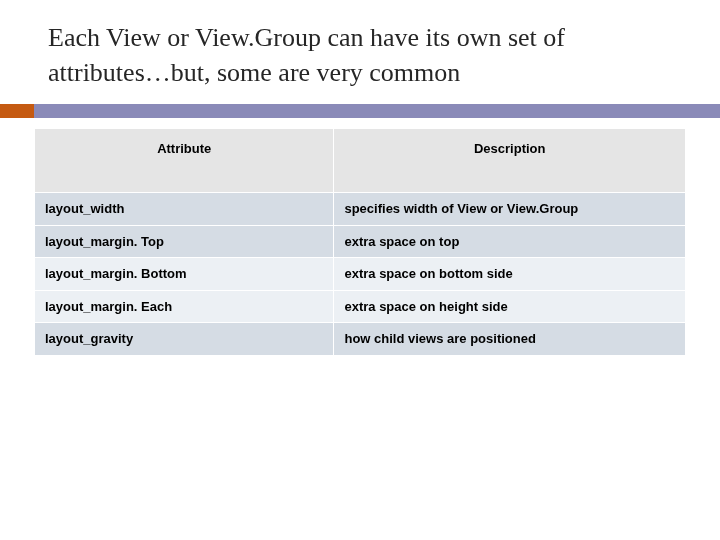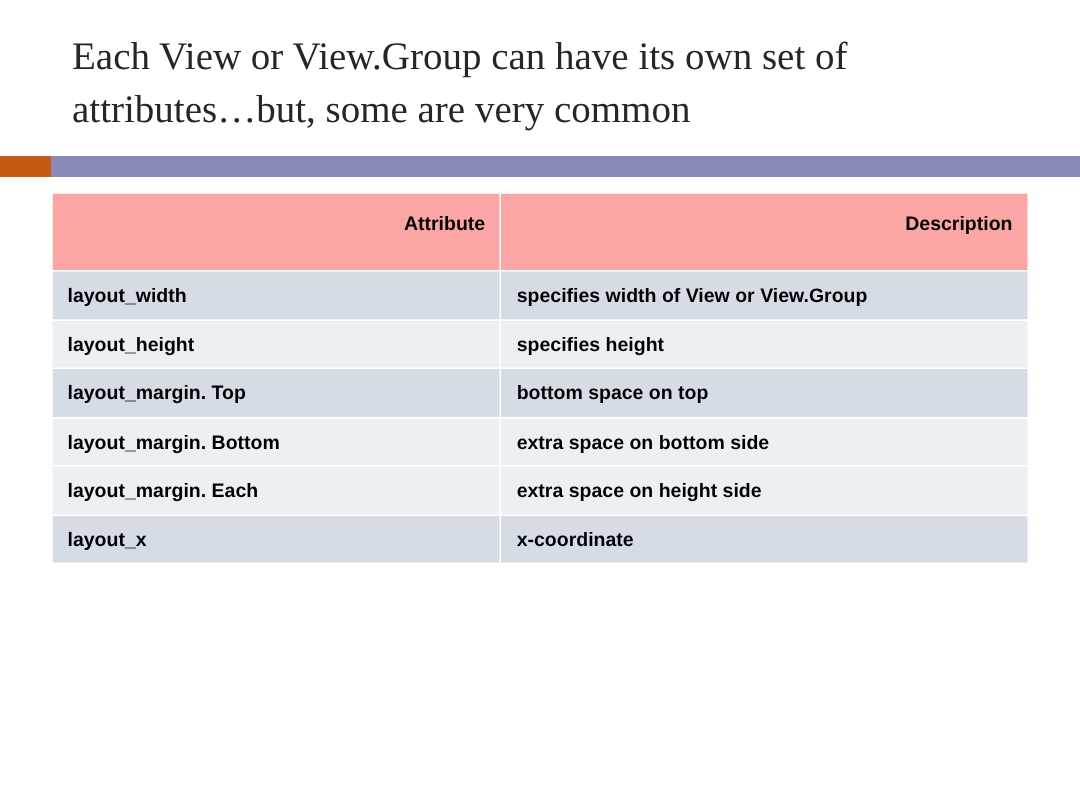--- a/index.html
+++ b/index.html
@@ -37,26 +37,26 @@
     height: 14px;
     background: #8a8ab8;
   }
   .tbl {
     width: 100%;
     border-collapse: collapse;
     margin-top: 10px;
     font-family: Arial, Helvetica, sans-serif;
   }
   .tbl th {
-    background: #fca5a5;
-    text-align: right;
+    background: #e5e5e5;
+    text-align: center;
     font-weight: 700;
     font-size: 13px;
     color: #000;
-    padding: 12px 10px 24px 10px;
+    padding: 12px 10px 36px 10px;
     border: 1px solid #fff;
     vertical-align: top;
   }
   .tbl td {
     font-size: 13px;
     color: #000;
     padding: 7px 10px;
     border: 1px solid #fff;
     vertical-align: top;
     font-weight: 700;
@@ -83,35 +83,31 @@
       <tr>
         <th class="col-attr">Attribute</th>
         <th class="col-desc">Description</th>
       </tr>
     </thead>
     <tbody>
       <tr class="row-a">
         <td>layout_width</td>
         <td>specifies width of View or View.Group</td>
       </tr>
-      <tr class="row-b">
-        <td>layout_height</td>
-        <td>specifies height</td>
-      </tr>
       <tr class="row-a">
         <td>layout_margin. Top</td>
-        <td>bottom space on top</td>
+        <td>extra space on top</td>
       </tr>
       <tr class="row-b">
         <td>layout_margin. Bottom</td>
         <td>extra space on bottom side</td>
       </tr>
       <tr class="row-b">
         <td>layout_margin. Each</td>
         <td>extra space on height side</td>
       </tr>
       <tr class="row-a">
-        <td>layout_x</td>
-        <td>x-coordinate</td>
+        <td>layout_gravity</td>
+        <td>how child views are positioned</td>
       </tr>
     </tbody>
   </table>
 </div>
 
 </body></html>

